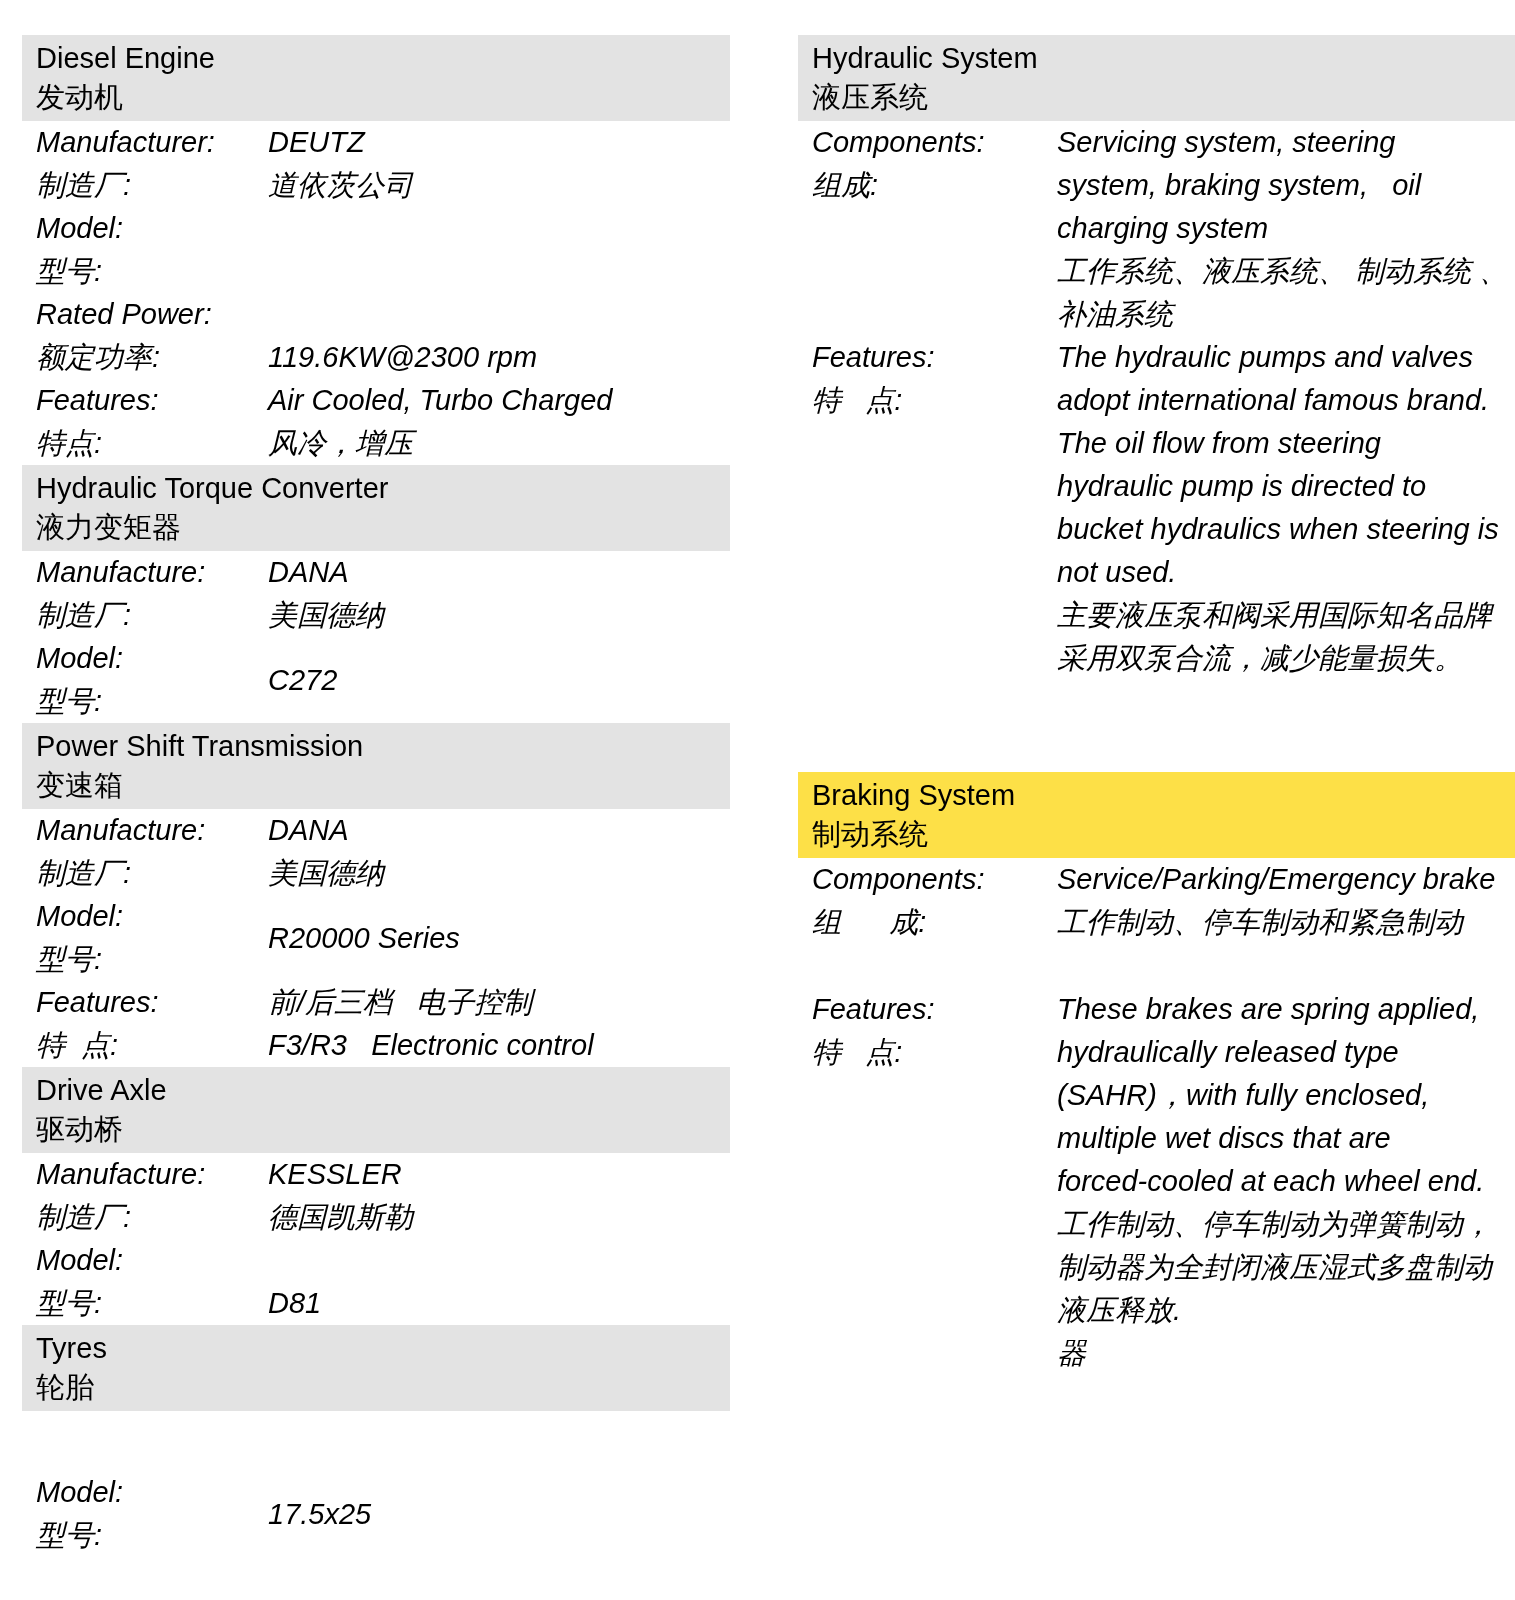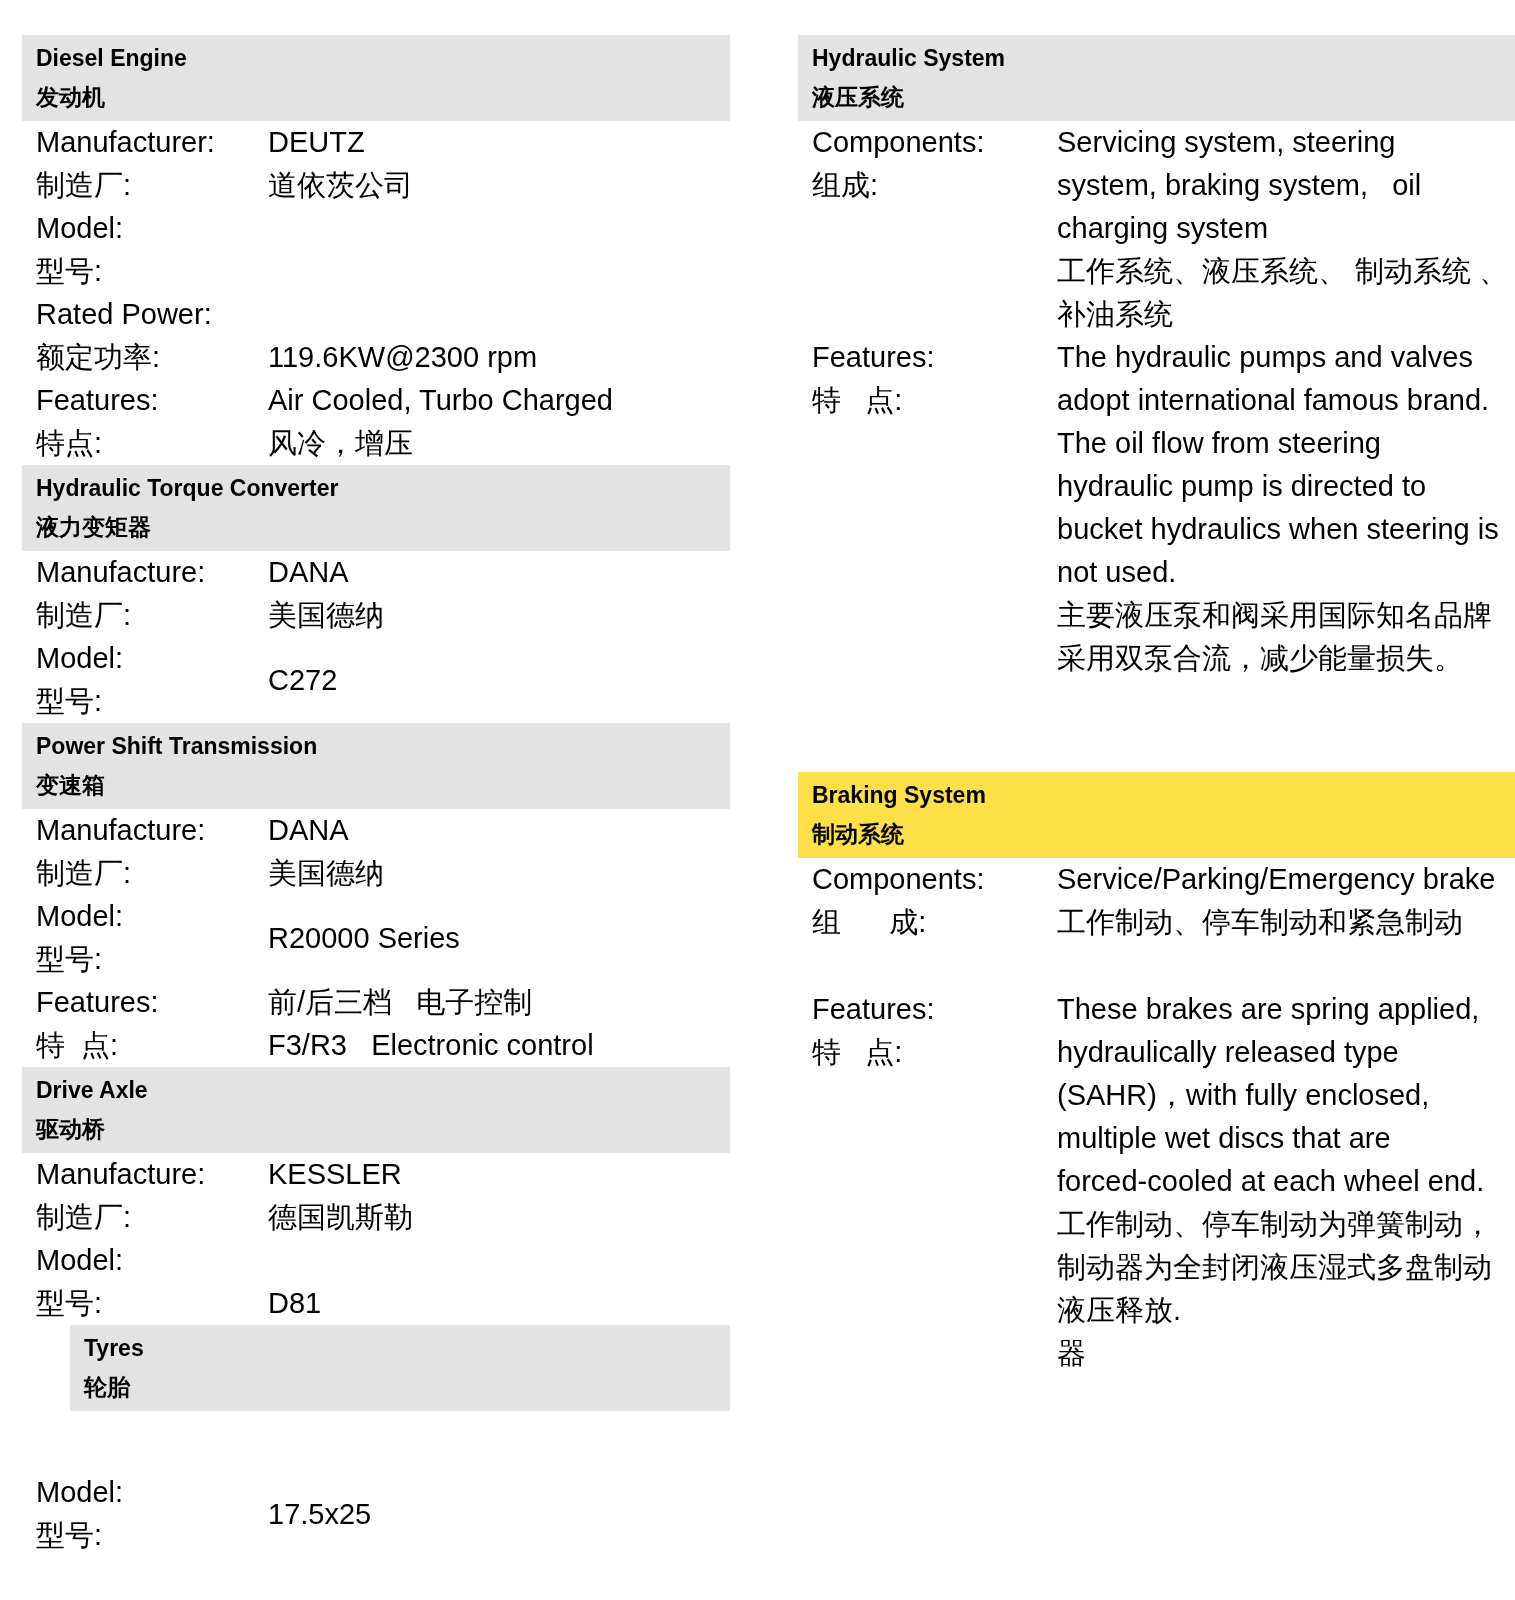--- a/index.html
+++ b/index.html
@@ -15,28 +15,28 @@
   }
   .col { position: absolute; top: 35px; }
   .col-left  { left: 22px;  width: 708px; --labelw: 246px; }
   .col-right { left: 798px; width: 717px; --labelw: 259px; }
 
   .sec-header {
     background: #e3e3e3;
     padding: 4px 0 4px 14px;
   }
   .sec-title-line {
-    font-size: 23px;
-    font-weight: 700;
+    font-size: 29px;
+    font-weight: 400;
     line-height: 39px;
     height: 39px;
     white-space: pre;
   }
 
-  .entry { display: flex; }
+  .entry { display: flex; font-style: italic; }
   .entry-labels { flex: 0 0 var(--labelw); padding-left: 14px; }
   .entry-values { flex: 1 1 auto; min-width: 0; }
   .entry-values.center {
     display: flex;
     flex-direction: column;
     justify-content: center;
   }
   .line {
     font-size: 29px;
     line-height: 43px;
@@ -175,21 +175,21 @@
             <div class="line">Model:</div>
             <div class="line">型号:</div>
           </div>
           <div class="entry-values">
             <div class="line"></div>
             <div class="line">D81</div>
           </div>
         </div>
       </div>
       <div class="section">
-        <div class="sec-header" style="background: rgb(227, 227, 227); margin-left: 48px;">
+        <div class="sec-header" style="background: rgb(227, 227, 227);">
           <div class="sec-title-line">Tyres</div>
           <div class="sec-title-line">轮胎</div>
         </div>
         <div class="entry" style="margin-top: 60px;">
           <div class="entry-labels">
             <div class="line">Model:</div>
             <div class="line">型号:</div>
           </div>
           <div class="entry-values center" style="height: 86px;">
             <div class="line">17.5x25</div>

